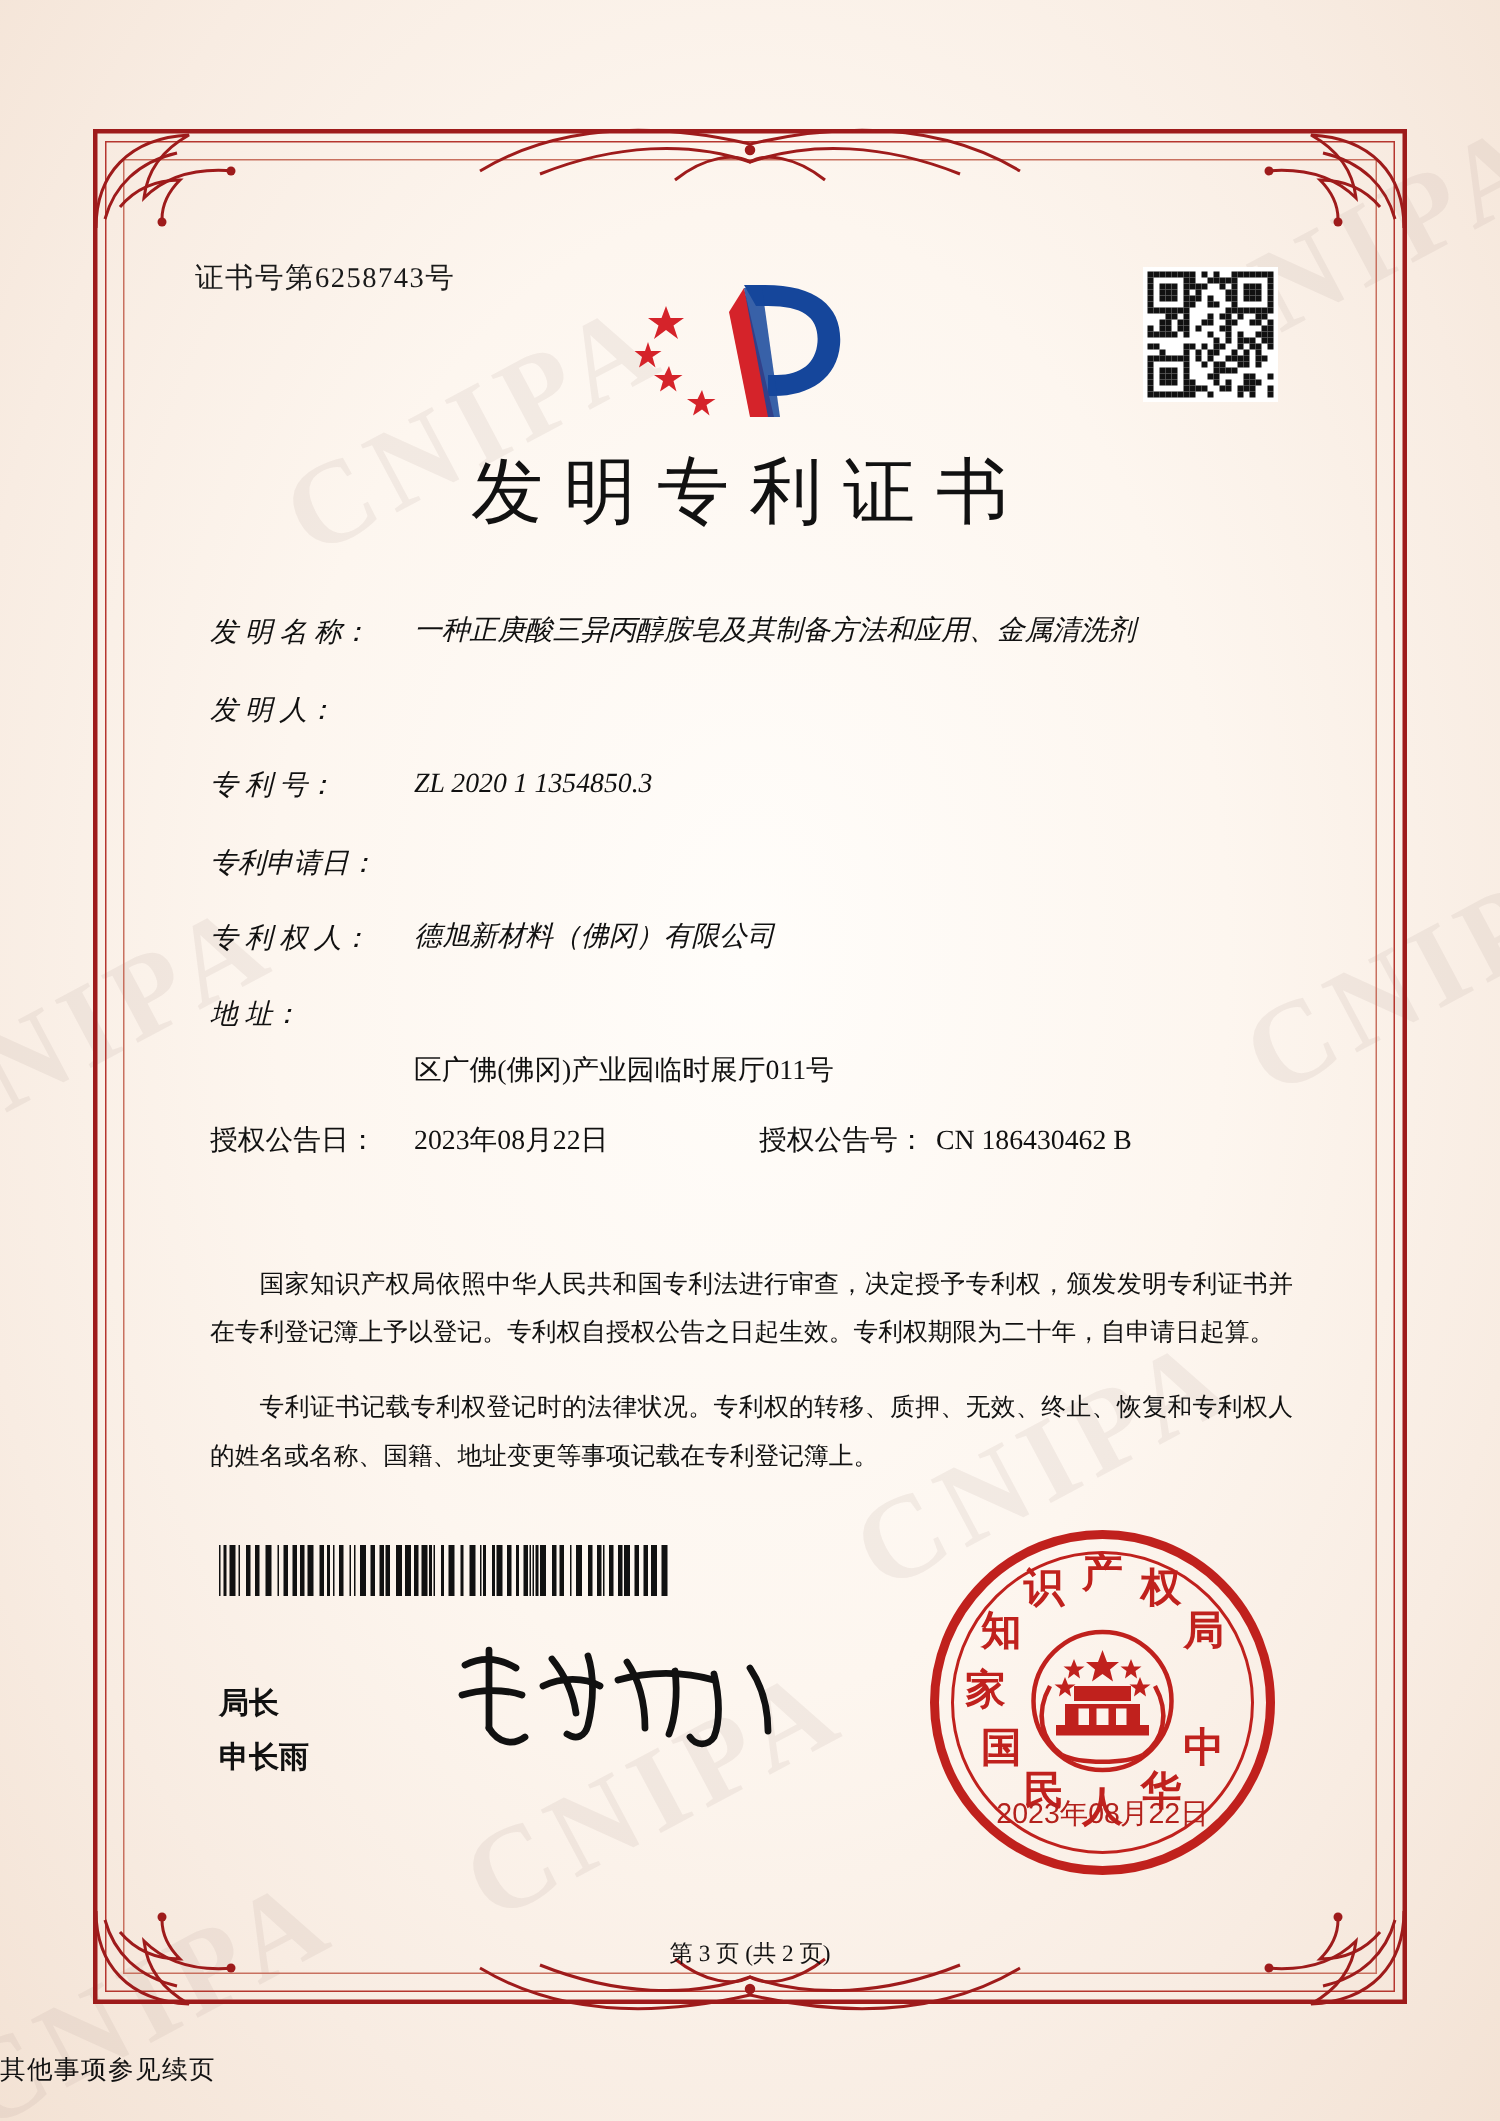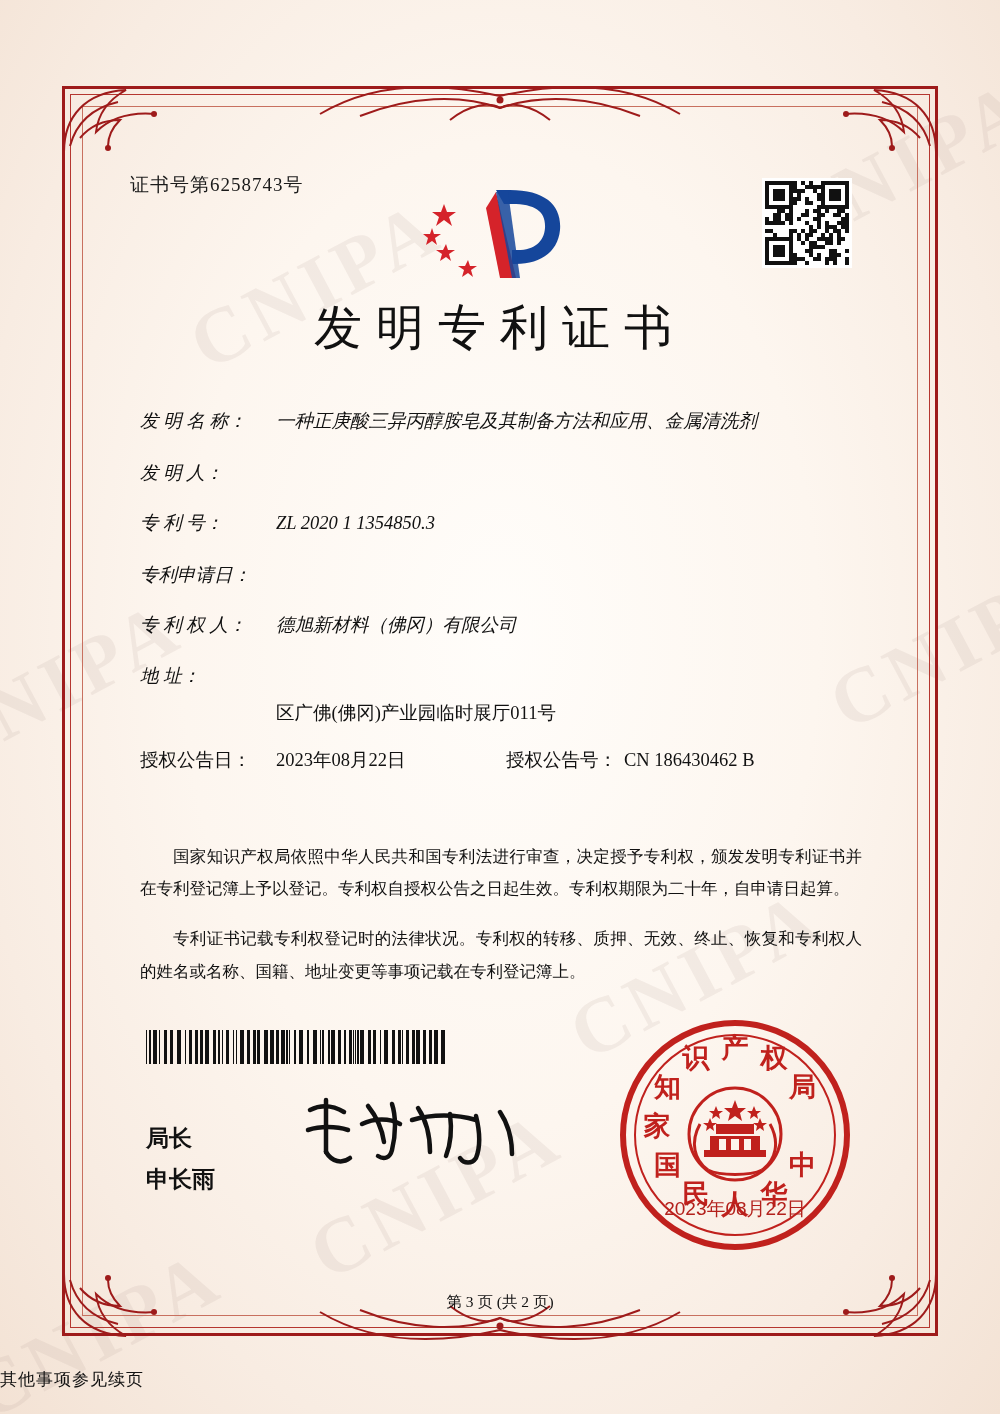--- a/index.html
+++ b/index.html
@@ -191,21 +191,21 @@
     align-items: stretch;
   }
   .barcode i { display:block; background:#111; height:100%; }
 
   
   .sig-label {
     position: absolute;
     left: 146px;
     top: 1118px;
     font-family: "Liberation Serif", "DejaVu Serif", serif;
-    font-size: 23px;
+    font-size: 20px;
     font-weight: bold;
     color: #111;
     line-height: 1.8;
   }
   .signature {
     position: absolute;
     left: 300px;
     top: 1090px;
     width: 230px;
     height: 80px;

